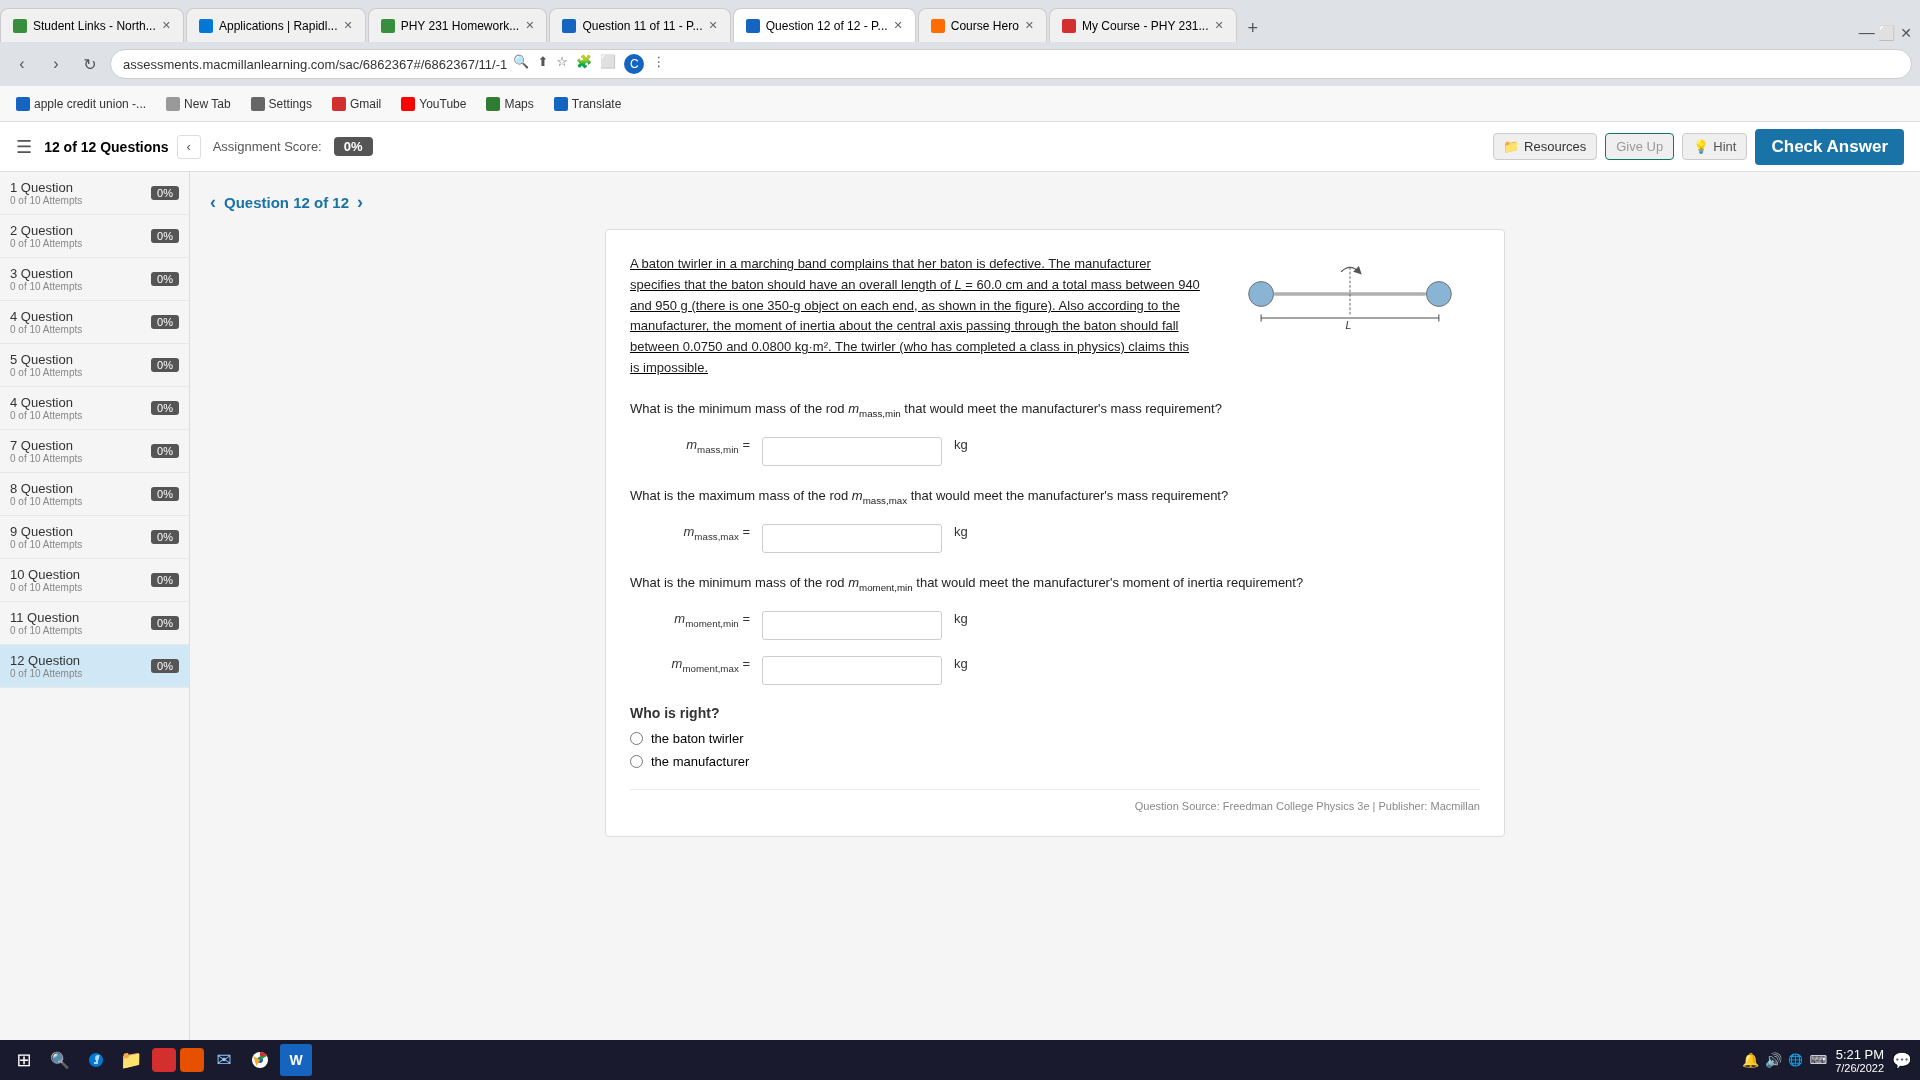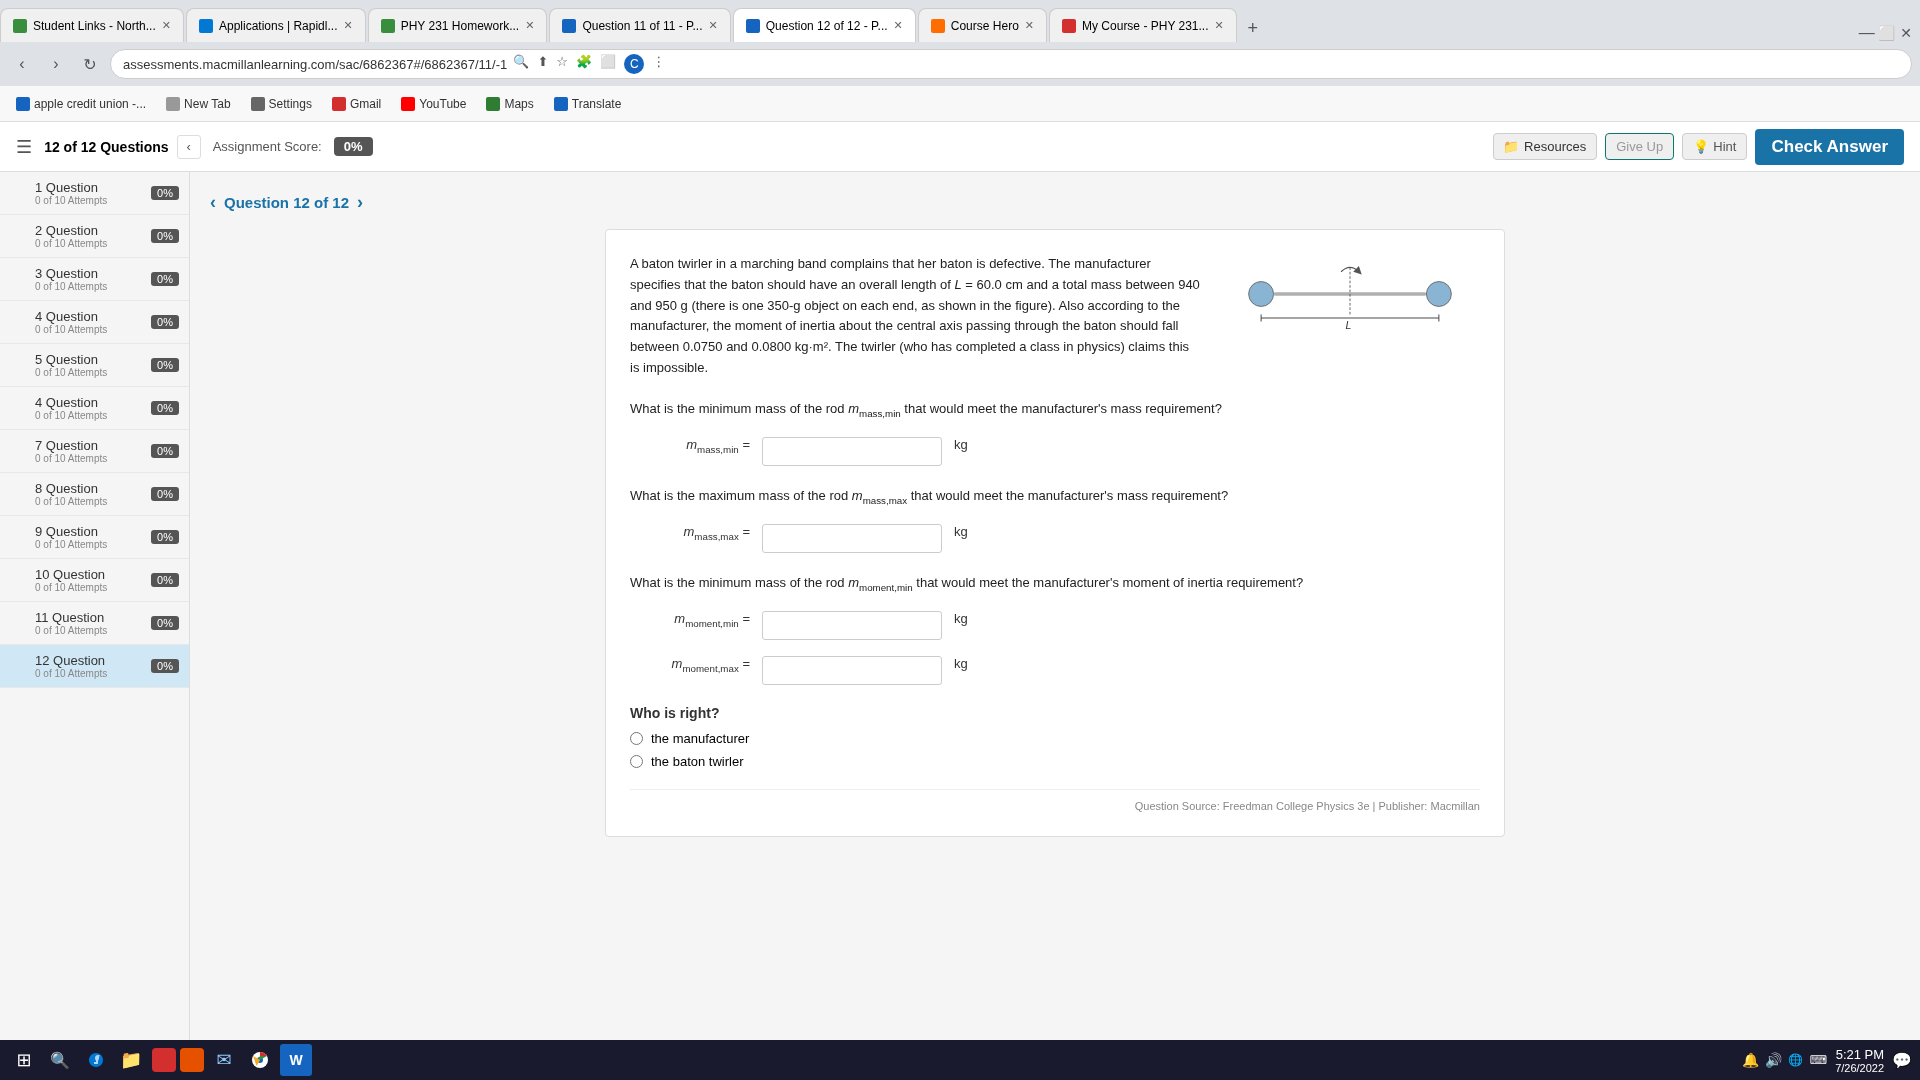--- a/index.html
+++ b/index.html
@@ -42,37 +42,37 @@
     .hint-btn { display: flex; align-items: center; gap: 4px; border: 1px solid #ccc; border-radius: 4px; padding: 5px 10px; cursor: pointer; font-size: 13px; color: #555; }
     .check-answer-btn { background: #1a73a7; color: #fff; border: none; border-radius: 4px; padding: 8px 16px; cursor: pointer; font-size: 17px; font-weight: bold; }
 
     
     .main-content { display: flex; flex: 1; overflow: hidden; }
 
     
     .sidebar { width: 190px; background: #f5f5f5; border-right: 1px solid #ddd; overflow-y: auto; flex-shrink: 0; }
     .sidebar-item { display: flex; align-items: center; padding: 8px 10px; border-bottom: 1px solid #e8e8e8; cursor: pointer; }
     .sidebar-item.active { background: #d0e8f5; }
-    .sidebar-item-label { font-size: 13px; color: #333; flex: 1; margin-left: 25px; }
+    .sidebar-item-label { font-size: 13px; color: #333; flex: 1; }
     .sidebar-item-label small { display: block; font-size: 10px; color: #888; }
     .sidebar-score { background: #555; color: #fff; font-size: 11px; padding: 1px 6px; border-radius: 3px; margin-left: 6px; }
     .sidebar-item.active .sidebar-score { background: #555; }
 
     
     .content-area { flex: 1; overflow-y: auto; padding: 20px; background: #f5f5f5; }
 
     
     .question-nav { display: flex; align-items: center; gap: 8px; margin-bottom: 16px; }
     .nav-arrow { cursor: pointer; color: #1a73a7; font-size: 18px; font-weight: bold; }
     .question-title { color: #1a73a7; font-size: 15px; font-weight: bold; text-decoration: none; cursor: pointer; }
 
     
     .question-card { background: #fff; border: 1px solid #ddd; border-radius: 4px; padding: 24px; max-width: 900px; margin: 0 auto; }
 
-    .question-content { display: flex; gap: 20px; margin-bottom: 4px; }
+    .question-content { display: flex; gap: 20px; margin-bottom: 4px; text-decoration: underline; }
     .question-text { flex: 1; font-size: 13px; line-height: 1.6; color: #222; }
     .question-image { width: 260px; flex-shrink: 0; display: flex; flex-direction: column; align-items: center; }
 
     
     .baton-illustration { width: 240px; height: 80px; }
 
     .answer-row { display: flex; margin: 16px 0; gap: 12px; }
     .answer-label { font-size: 13px; color: #333; min-width: 120px; text-align: right; }
     .answer-input { border: 1px solid #ccc; border-radius: 3px; padding: 6px 8px; width: 180px; font-size: 13px; }
     .answer-unit { font-size: 13px; color: #333; }
@@ -382,26 +382,26 @@
         </div>
 
         <div class="answer-row">
           <span class="answer-label"><em>m</em><sub>moment,max</sub> =</span>
           <input class="answer-input" type="text" value="" style="">
           <span class="answer-unit">kg</span>
         </div>
 
         <div class="who-is-right">Who is right?</div>
         <label class="radio-option">
+          <input type="radio" name="who-right" value="twirler" style="">
+          <span>the baton twirler</span>
+        </label>
+        <label class="radio-option">
           <input type="radio" name="who-right" value="manufacturer" style="">
           <span>the manufacturer</span>
-        </label>
-        <label class="radio-option">
-          <input type="radio" name="who-right" value="twirler" style="">
-          <span>the baton twirler</span>
         </label>
 
         <div class="footer-note">Question Source: Freedman College Physics 3e  |  Publisher: Macmillan</div>
       </div>
     </div>
   </div>
 </div>
 
 <div class="taskbar">
   <div class="taskbar-icon" style="color:#fff;font-size:18px;">⊞</div>

